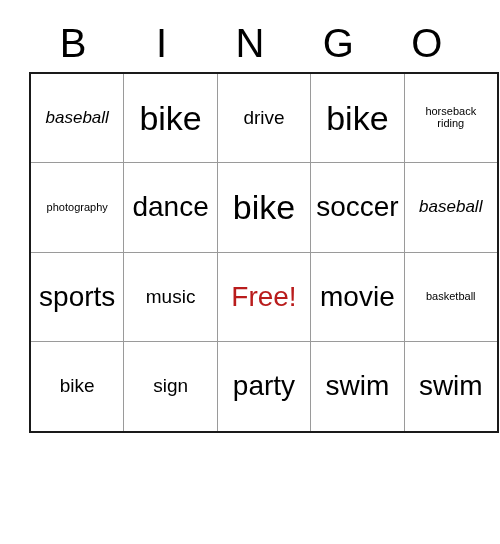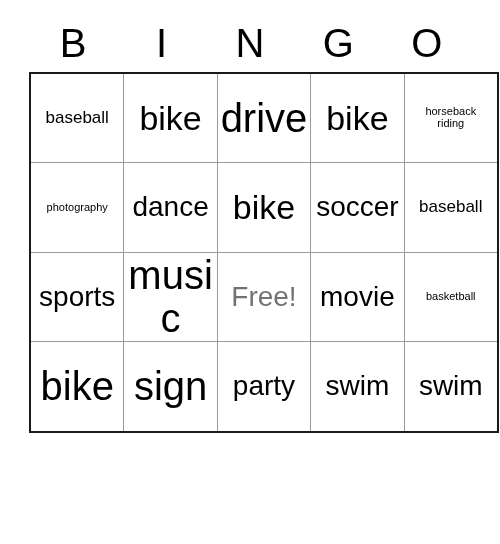--- a/index.html
+++ b/index.html
@@ -64,27 +64,27 @@
   }
 
   .cell-text {
     display: block;
     line-height: 1.08;
     white-space: pre-line;
   }
 
   
   .sz-xl  { font-size: 34px; }
-  .sz-lg  { font-size: 40px; }
+  .sz-lg  { font-size: 19px; }
   .sz-md  { font-size: 28px; }
-  .sz-sm  { font-size: 17px; }
+  .sz-sm  { font-size: 17px; font-style: italic; }
   .sz-xs  { font-size: 11px; }
 
   .free-cell .cell-text {
-    color: #737373;
+    color: #b91c1c;
   }
 </style>
 </head>
 <body>
 
 <div id="bingo-card">
 
   <div id="bingo-header">
     <div class="header-letter">B</div>
     <div class="header-letter">I</div>

